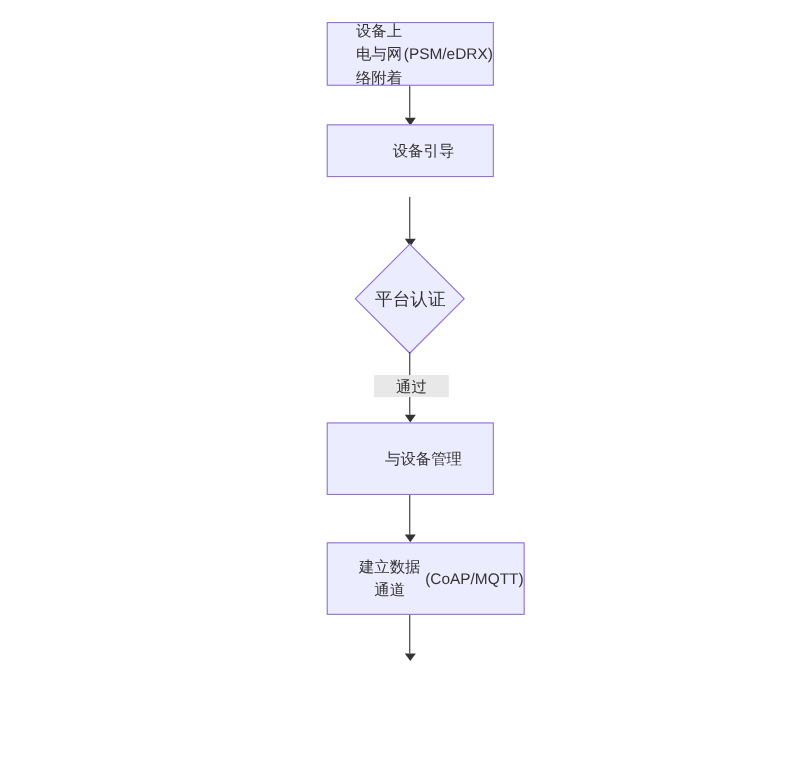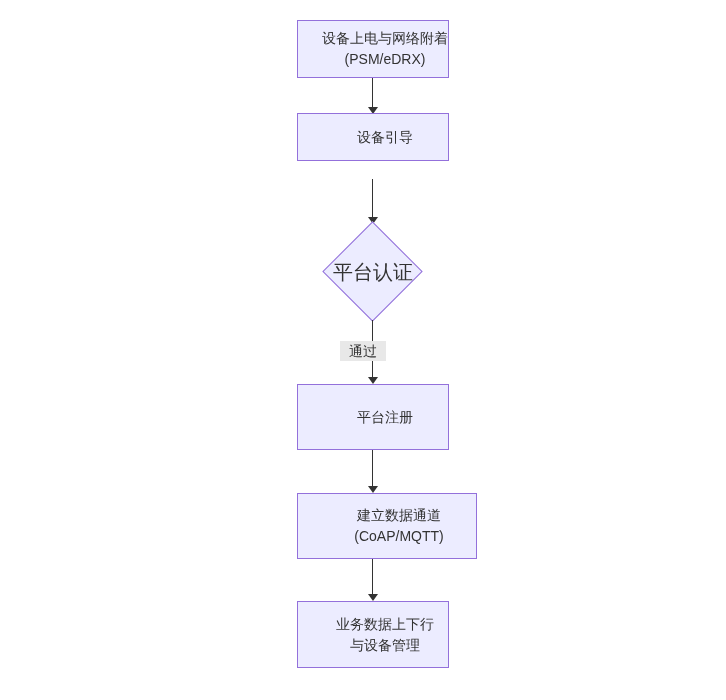--- a/index.html
+++ b/index.html
@@ -24,21 +24,21 @@
   }
   .node{
     position:absolute;
     box-sizing:border-box;
     background:var(--node-fill);
     border:1px solid var(--node-border);
     color:var(--text);
     font-size:14px;
     line-height:21px;
     display:flex;
-    flex-direction:column;
+    flex-direction:row;
     align-items:center;
     justify-content:center;
     text-align:center;
     padding-left:24px;
   }
   .edge{
     position:absolute;
     width:1px;
     background:var(--arrow);
   }
@@ -63,31 +63,31 @@
     width:71px;
     height:71px;
     box-sizing:border-box;
     background:var(--node-fill);
     border:1px solid var(--node-border);
     transform:rotate(45deg);
   }
   .diamond-label{
     position:relative;
     color:var(--text);
-    font-size:20px;
+    font-size:16px;
     line-height:21px;
     z-index:1;
   }
   .edge-label{
     position:absolute;
     background:var(--label-bg);
     color:var(--text);
     font-size:14px;
     line-height:18px;
-    padding:1px 9px;
+    padding:1px 20px;
     z-index:2;
   }
 </style>
 </head>
 <body>
 
 <div class="canvas">
 
   <div class="node" style="left:297px;top:20px;width:152px;height:58px">
     <div>设备上电与网络附着</div>
@@ -107,32 +107,28 @@
   <div class="diamond-wrap" style="left:322px;top:221px;width:102px;height:102px">
     <div class="diamond-shape"></div>
     <div class="diamond-label">平台认证</div>
   </div>
 
   <div class="edge" style="left:372px;top:320px;height:57px"></div>
   <div class="edge-label" style="left:340px;top:341px">通过</div>
   <div class="head" style="left:368px;top:377px"></div>
 
   <div class="node" style="left:297px;top:384px;width:152px;height:66px">
-    <div>平台注册</div>
+    <div>与设备管理</div>
   </div>
 
   <div class="edge" style="left:372px;top:450px;height:36px"></div>
   <div class="head" style="left:368px;top:486px"></div>
 
   <div class="node" style="left:297px;top:493px;width:180px;height:66px">
     <div>建立数据通道</div>
     <div>(CoAP/MQTT)</div>
   </div>
 
   <div class="edge" style="left:372px;top:559px;height:35px"></div>
   <div class="head" style="left:368px;top:594px"></div>
 
-  <div class="node" style="left:297px;top:601px;width:152px;height:67px">
-    <div>业务数据上下行</div>
-    <div>与设备管理</div>
-  </div>
 
 </div>
 
 </body></html>

